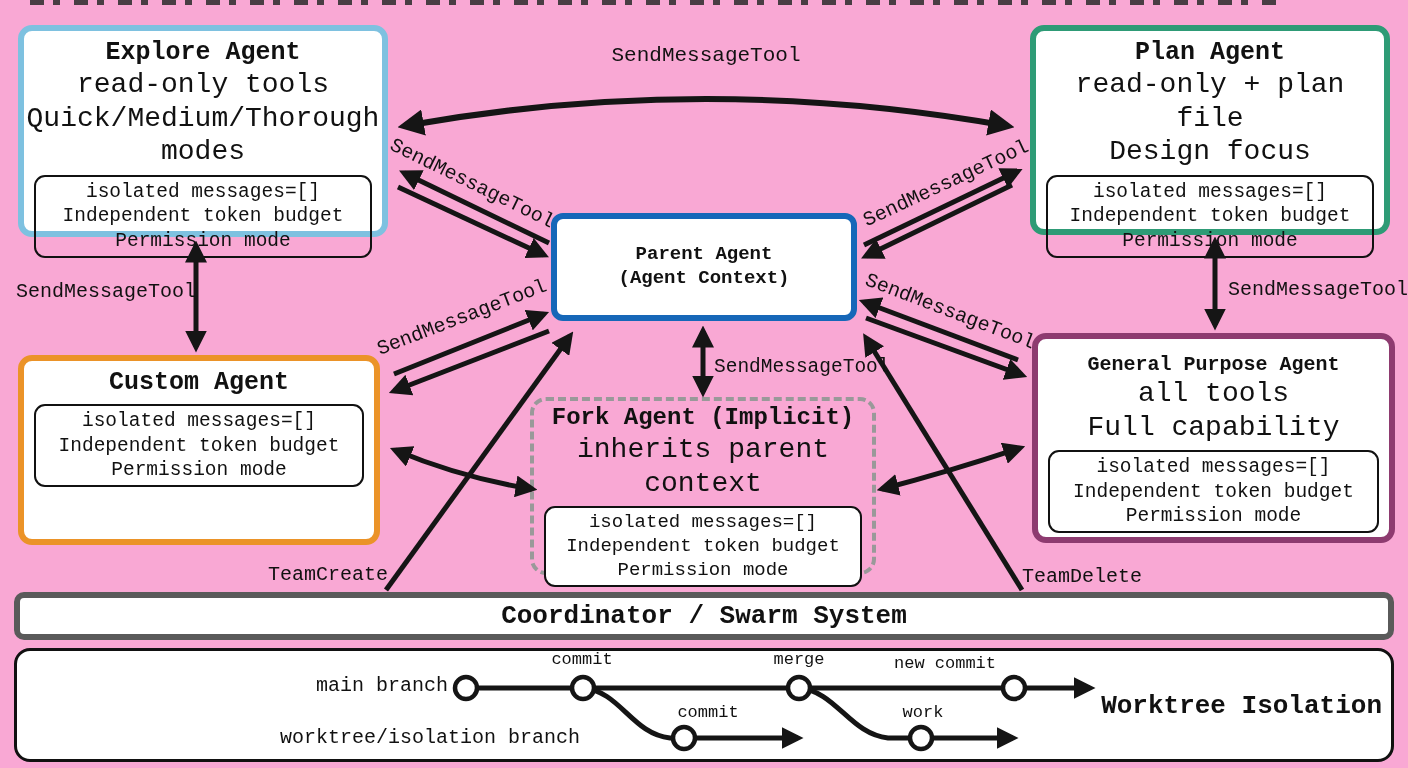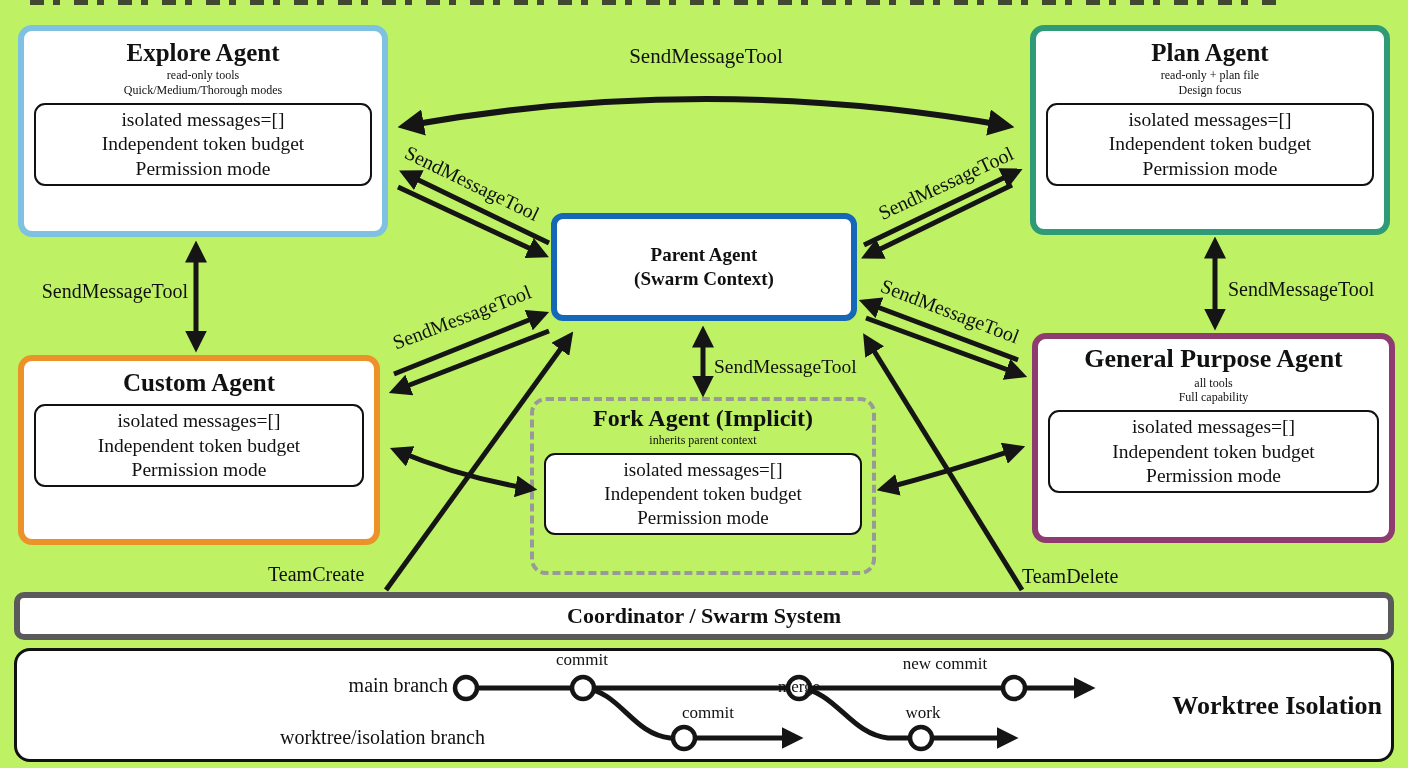--- a/index.html
+++ b/index.html
@@ -1,57 +1,57 @@
 <!DOCTYPE html>
 <html><head>
 <meta charset="utf-8">
 <style>
   html,body{margin:0;padding:0;background:#fff;}
-  .canvas{position:relative;width:1408px;height:768px;background:#bef264;overflow:hidden;
-          font-family:Liberation Serif, serif;color:#111;}
+  .canvas{position:relative;width:1408px;height:768px;background:#f9a8d4;overflow:hidden;
+          font-family:Liberation Mono, monospace;color:#111;}
   .artifact{position:absolute;left:30px;top:0;width:1250px;height:5px;opacity:.85;
     background:repeating-linear-gradient(90deg,#2a2a2a 0 14px,transparent 14px 23px,#2a2a2a 23px 30px,transparent 30px 44px);}
   svg.layer{position:absolute;left:0;top:0;z-index:2;}
   .box{position:absolute;box-sizing:border-box;background:#fff;border-radius:14px;z-index:1;
        display:flex;flex-direction:column;align-items:center;text-align:center;}
   .box-title{font-weight:bold;font-size:25px;line-height:1.25;margin-top:6px;}
-  .box-sub{font-size:12px;line-height:1.2;}
+  .box-sub{font-size:28px;line-height:1.2;}
   .inner{box-sizing:border-box;align-self:stretch;margin:6px 10px 0 10px;border:2.5px solid #111;
          border-radius:11px;padding:3px 4px;font-size:19.5px;line-height:1.25;}
   .explore{left:18px;top:25px;width:370px;height:212px;border:6px solid #7ec1e0;}
   .plan{left:1030px;top:25px;width:360px;height:210px;border:6px solid #2e9b76;}
   .parent{left:551px;top:213px;width:306px;height:108px;border:6px solid #1667b8;border-radius:12px;justify-content:center;}
   .parent .p-title{font-weight:bold;font-size:19px;line-height:1.25;}
   .custom{left:18px;top:355px;width:362px;height:190px;border:6px solid #eb9328;}
   .gp{left:1032px;top:333px;width:363px;height:210px;border:6px solid #8e3b70;}
-  .gp .box-title{font-size:26px;margin-top:4px;}
+  .gp .box-title{font-size:20px;margin-top:13px;}
   .fork{left:530px;top:397px;width:346px;height:178px;border:4px dashed #999;border-radius:16px;background:transparent;}
   .fork .box-title{font-size:24px;margin-top:2px;}
   .fork .inner{font-size:19px;background:#fff;}
   .coordinator{left:14px;top:592px;width:1380px;height:48px;border:6px solid #5a5a5a;border-radius:10px;justify-content:center;}
-  .coord-title{font-weight:bold;font-size:22px;}
+  .coord-title{font-weight:bold;font-size:26px;}
   .worktree{left:14px;top:648px;width:1380px;height:114px;border:3px solid #111;border-radius:16px;}
   .lab{position:absolute;z-index:3;font-size:20px;white-space:nowrap;}
   .lbl-top{left:556px;top:44px;width:300px;text-align:center;font-size:21px;}
   .lbl-left-vert{left:16px;top:280px;width:172px;text-align:right;}
   .lbl-right-vert{left:1228px;top:278px;}
   .lbl-parent-fork{left:714px;top:356px;font-size:19.5px;}
   .lbl-teamcreate{left:268px;top:563px;}
   .lbl-teamdelete{left:1022px;top:565px;}
   .rot{width:180px;text-align:center;}
   .lbl-explore-parent{left:382px;top:172px;transform:rotate(26deg);}
   .lbl-plan-parent{left:856px;top:172px;transform:rotate(-25deg);}
   .lbl-custom-parent{left:372px;top:306px;transform:rotate(-21deg);}
   .lbl-gp-parent{left:860px;top:300px;transform:rotate(21deg);}
   .wt-title{right:26px;top:691px;left:auto;font-weight:bold;font-size:26px;}
   .wt-main{left:298px;top:674px;width:150px;text-align:right;}
   .wt-branch{left:280px;top:726px;width:265px;}
   .git-label{font-size:17px;text-align:center;}
   .l-commit{left:542px;top:650px;width:80px;}
-  .l-merge{left:759px;top:677px;width:80px;}
+  .l-merge{left:759px;top:650px;width:80px;}
   .l-newcommit{left:885px;top:654px;width:120px;}
   .l-commit2{left:668px;top:703px;width:80px;}
   .l-work{left:883px;top:703px;width:80px;}
 </style>
 </head>
 <body>
 
 <div class="canvas">
 
   <div class="artifact"></div>
@@ -110,21 +110,21 @@
     <div class="box-sub">Design focus</div>
     <div class="inner">
       <div>isolated messages=[]</div>
       <div>Independent token budget</div>
       <div>Permission mode</div>
     </div>
   </div>
 
   <div class="box parent">
     <div class="p-title">Parent Agent</div>
-    <div class="p-title">(Swarm Context)</div>
+    <div class="p-title">(Agent Context)</div>
   </div>
 
   <div class="box custom">
     <div class="box-title">Custom Agent</div>
     <div class="inner">
       <div>isolated messages=[]</div>
       <div>Independent token budget</div>
       <div>Permission mode</div>
     </div>
   </div>

